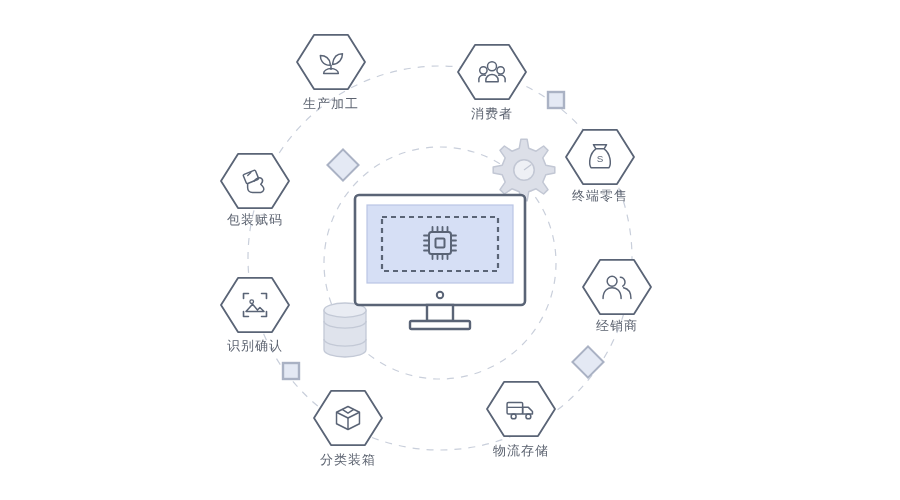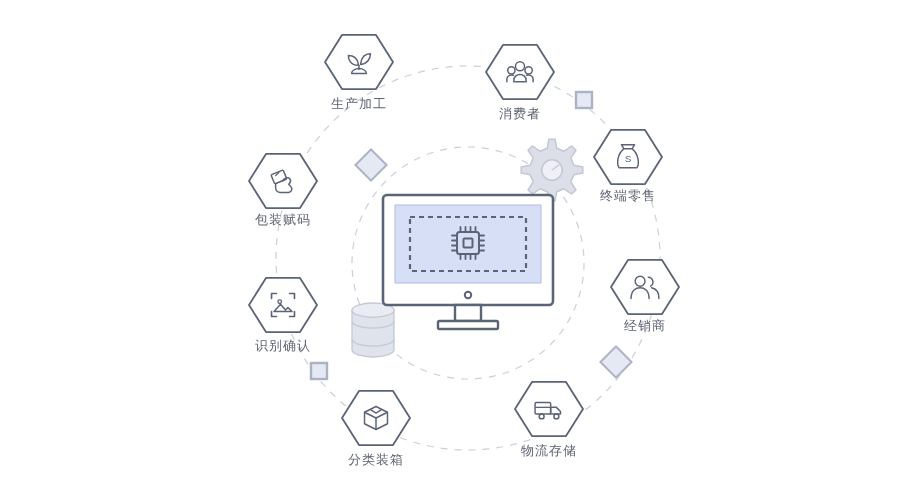--- a/index.html
+++ b/index.html
@@ -3,21 +3,21 @@
 <meta charset="utf-8">
 <style>
   html,body{margin:0;padding:0;}
   body{
     width:900px;height:500px;
     background:#ffffff;
     font-family:"Liberation Sans","DejaVu Sans",sans-serif;
     overflow:hidden;
     position:relative;
   }
-  #stage{position:absolute;left:0;top:0;width:844px;height:500px;margin-left:28px;}
+  #stage{position:absolute;left:0;top:0;width:844px;height:500px;}
   svg{display:block;}
   .node-label{
     font-size:13px;
     fill:#5c6370;
     text-anchor:middle;
     font-family:"Liberation Sans","DejaVu Sans",sans-serif;
     letter-spacing:1px;
   }
 </style>
 </head>

